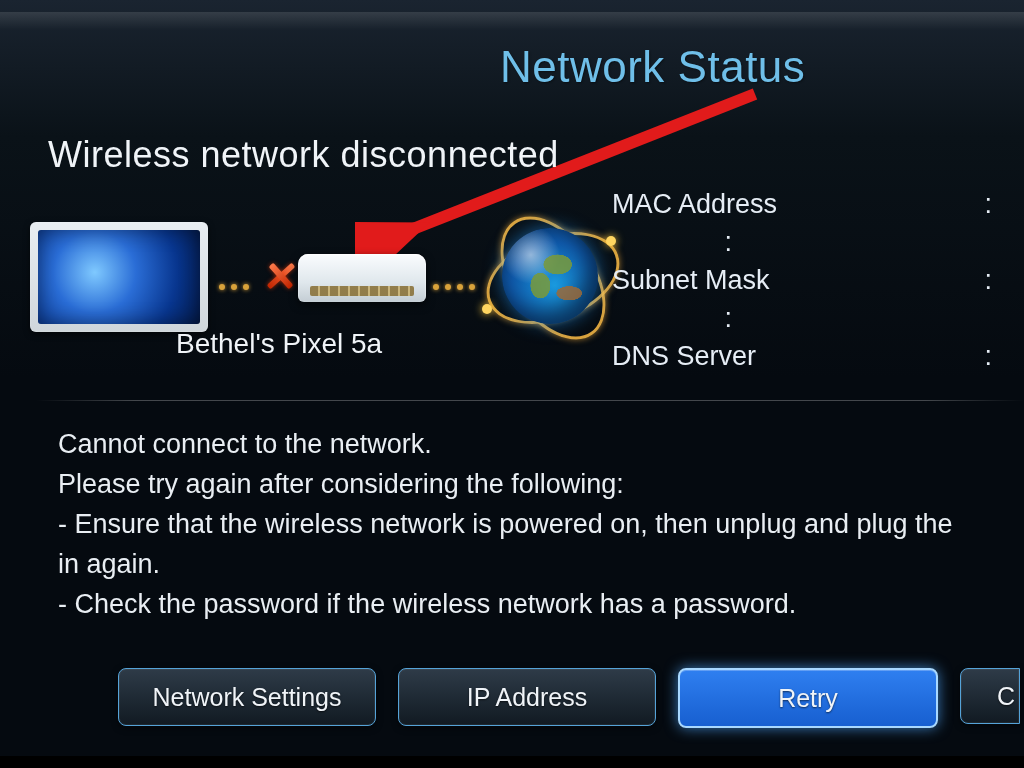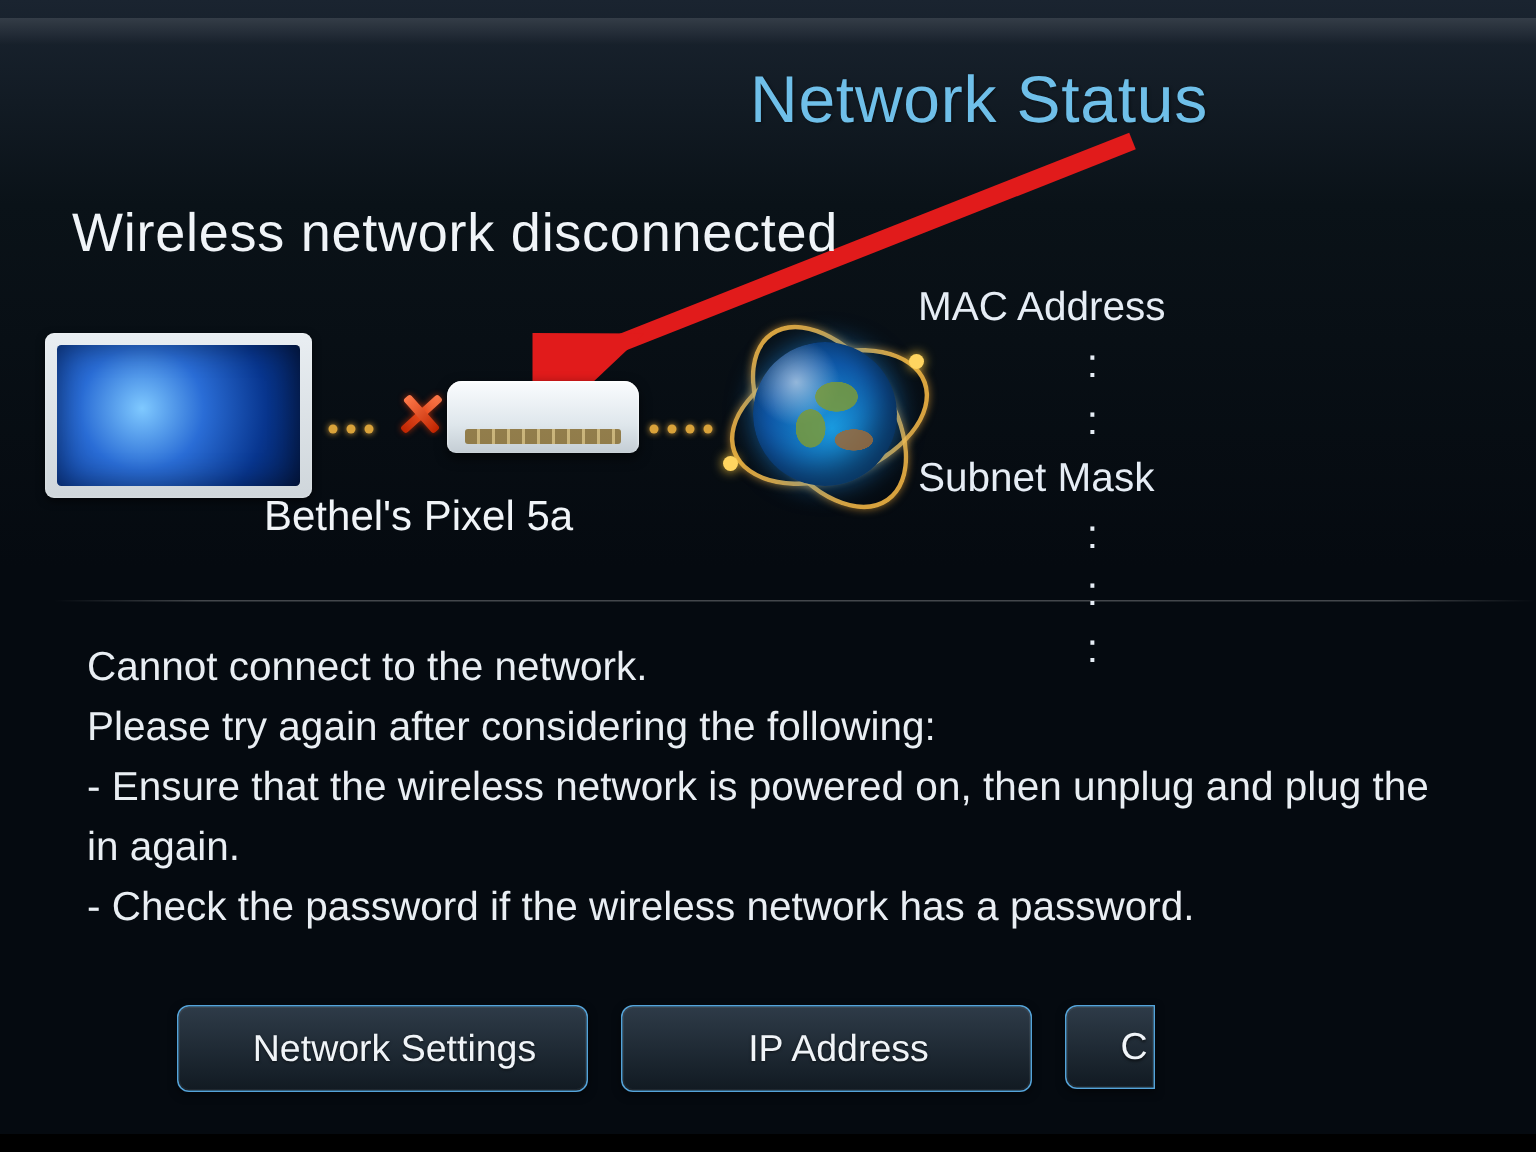--- a/index.html
+++ b/index.html
@@ -159,21 +159,21 @@
     position:absolute; left:176px; top:328px;
     font-size:28px; color:#f0f4f8; font-weight:400;
   }
 
   
   .info{
     position:absolute; left:612px; top:185px;
     font-size:27px; line-height:38px;
     color:#e6edf5; font-weight:300;
   }
-  .info .row{display:flex;flex-direction:column;}
+  .info .row{display:flex;}
   .info .label{width:260px;}
   .info .val{width:120px;text-align:right;}
 
   .hr{
     position:absolute; left:36px; right:0; top:400px;
     height:1px;
     background:linear-gradient(90deg, rgba(255,255,255,0), rgba(255,255,255,.25) 10%, rgba(255,255,255,.25) 90%, rgba(255,255,255,0));
   }
 
   .msg{
@@ -192,21 +192,20 @@
     border-radius:8px;
     font-size:25px;
     font-weight:300;
     color:#f0f4f8;
     display:flex;align-items:center;justify-content:center;
     background:linear-gradient(180deg,#2e3b48,#111a22);
     border:1px solid #55a3d8;
     box-shadow:0 0 0 1px rgba(255,255,255,.06) inset, 0 2px 6px rgba(0,0,0,.5);
     cursor:pointer;
     text-shadow:0 1px 2px rgba(0,0,0,.6);
-    padding-left:16px;
   }
   .btn.selected{
     background:linear-gradient(180deg,#2f7ff0,#175fd0);
     border:2px solid #a8d8ff;
     box-shadow:0 0 14px rgba(80,170,255,.7), inset 0 1px 0 rgba(255,255,255,.25);
   }
   .btn.cutoff{
     border-top-right-radius:0;border-bottom-right-radius:0;
     overflow:hidden;
     justify-content:flex-start;
@@ -261,31 +260,33 @@
       <div class="val">:</div>
     </div>
     <div class="row">
       <div class="label">Subnet Mask</div>
       <div class="val">:</div>
     </div>
     <div class="row">
       <div class="val">:</div>
     </div>
     <div class="row">
+      <div class="label">DNS Server</div>
       <div class="val">:</div>
     </div>
   </div>
 
   <div class="hr"></div>
 
   <div class="msg">Cannot connect to the network.
 Please try again after considering the following:
 - Ensure that the wireless network is powered on, then unplug and plug the 
 in again.
 - Check the password if the wireless network has a password.</div>
 
   <div class="buttons">
     <div class="btn">Network Settings</div>
     <div class="btn">IP Address</div>
+    <div class="btn selected">Retry</div>
     <div class="btn cutoff">C</div>
   </div>
 
 </div>
 
 </body></html>

